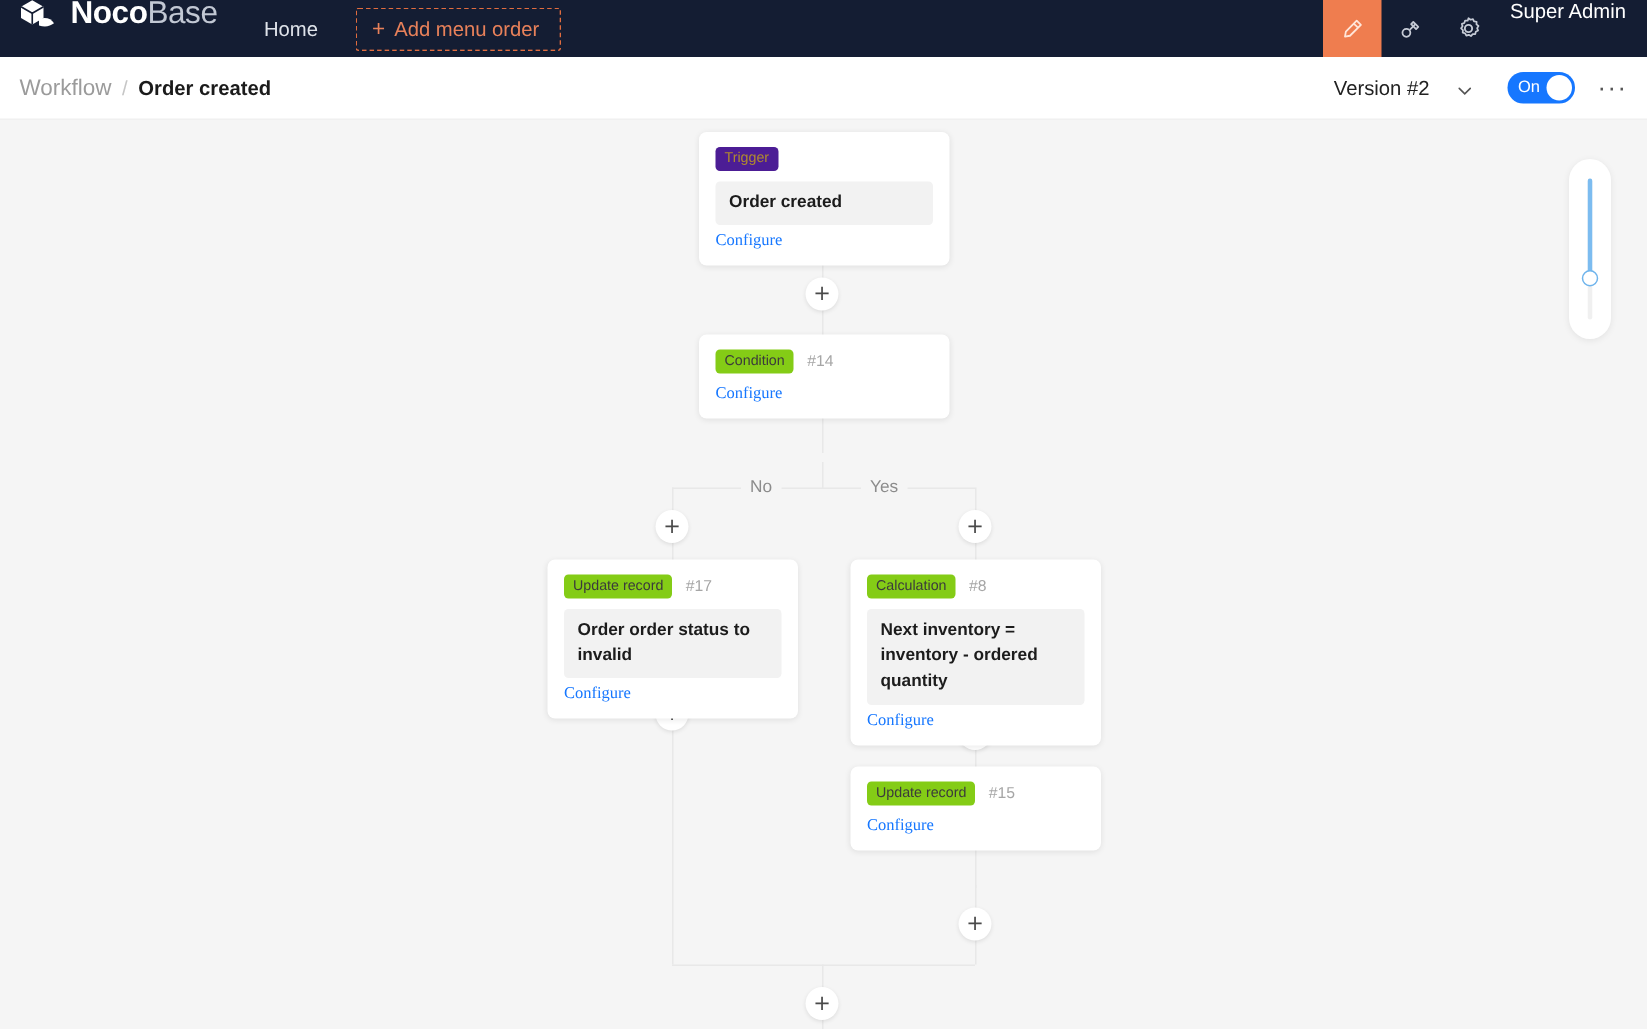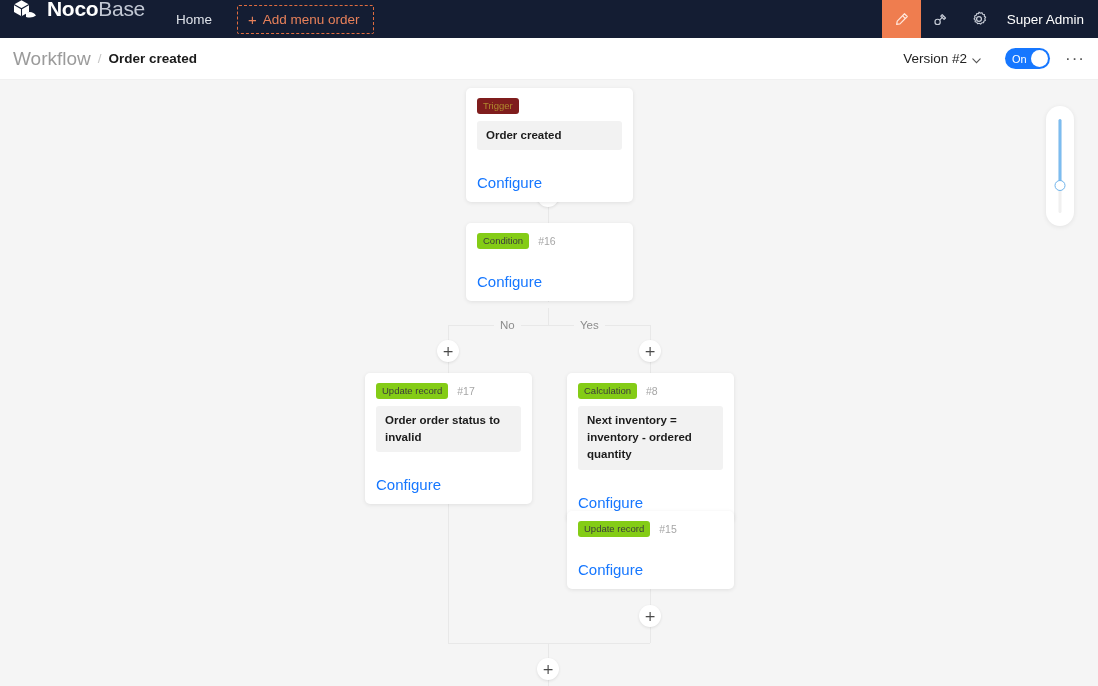--- a/index.html
+++ b/index.html
@@ -37,21 +37,21 @@
     margin-left: 21px;
     border: 1px dashed #e06c3f;
     color: #e8815a; font-size: 13.5px;
     padding: 6px 13px 6px 10px;
     display: flex; align-items: center; gap: 6px;
     border-radius: 2px; cursor: pointer;
   }
   .add-menu-item .plusglyph { font-size: 15px; line-height: 1; }
 
   .topbar-right {
-    margin-left: auto; display: flex; align-items: center; height: 38px;
+    margin-left: auto; display: flex; align-items: flex-start; height: 38px;
   }
   .hl-btn {
     width: 39px; height: 38px; background: #ef7d4f;
     display: flex; align-items: center; justify-content: center;
     cursor: pointer;
   }
   .ic-btn {
     width: 39px; height: 38px;
     display: flex; align-items: center; justify-content: center;
     cursor: pointer;
@@ -62,29 +62,29 @@
 
   
   .subbar {
     position: absolute; top: 38px; left: 0;
     width: 1098px; height: 42px;
     background: #ffffff;
     display: flex; align-items: center;
     border-bottom: 1px solid #f0f0f0;
   }
   .breadcrumb { display: flex; align-items: center; padding-left: 13px; gap: 7px; }
-  .bc-link { color: #9b9b9b; font-size: 19px; cursor: pointer; }
+  .bc-link { color: #9b9b9b; font-size: 15px; cursor: pointer; }
   .bc-sep { color: #c6c6c6; font-size: 13.5px; }
   .bc-current { color: #1b1b1b; font-size: 13.5px; font-weight: 700; }
 
   .subbar-right {
     margin-left: auto; display: flex; align-items: center; gap: 0; padding-right: 13px;
   }
   .version-sel {
-    display: flex; align-items: flex-end; gap: 4px;
+    display: flex; align-items: flex-end; gap: 18px;
     font-size: 13.5px; color: #222; cursor: pointer; padding: 4px 2px;
   }
   .toggle {
     margin-left: 21px;
     width: 45px; height: 21px; border-radius: 11px;
     background: #1677ff; position: relative; cursor: pointer;
   }
   .toggle .tlabel {
     position: absolute; left: 7px; top: 50%; transform: translateY(-50%);
     color: #fff; font-size: 11px; line-height: 1;
@@ -126,29 +126,29 @@
   .node {
     position: absolute; background: #ffffff; border-radius: 5px;
     box-shadow: 0 1px 4px rgba(0,0,0,0.09);
     padding: 10px 11px 11px 11px; cursor: pointer;
   }
   .node-head { display: flex; align-items: center; gap: 9px; margin-bottom: 7px; }
   .tag {
     font-size: 9.5px; padding: 2px 6px; border-radius: 3px; line-height: 1.25;
     background: #84cc16; color: #3b3b3b;
   }
-  .tag.trigger { background: #7f1d1d; color: #b08a2e; }
+  .tag.trigger { background: #4c1d95; color: #b08a2e; }
   .node-num { font-size: 10.5px; color: #a6a6a6; }
   .node-title {
     background: #f2f2f2; border-radius: 3px;
     font-size: 11.5px; font-weight: 700; color: #1c1c1c;
     padding: 6px 9px; line-height: 1.5;
   }
   .node-config {
-    color: #1677ff; font-size: 15px; margin-top: 24px; cursor: pointer;
+    color: #1677ff; font-size: 11px; margin-top: 4px; cursor: pointer; font-family: Liberation Serif, serif;
   }
 
   
   .zoomctl {
     position: absolute; right: 24px; top: 26px;
     width: 28px; height: 120px; background: #ffffff;
     border-radius: 14px; box-shadow: 0 1px 5px rgba(0,0,0,0.08);
   }
   .zoom-track {
     position: absolute; left: 50%; transform: translateX(-50%);
@@ -271,21 +271,21 @@
       <span class="tag trigger">Trigger</span>
       <span class="node-num"></span>
     </div>
     <div class="node-title">Order created</div>
     <div class="node-config">Configure</div>
   </div>
 
   <div class="node" style="left:466px; top:143px; width:167px;">
     <div class="node-head">
       <span class="tag">Condition</span>
-      <span class="node-num">#16</span>
+      <span class="node-num">#14</span>
     </div>
     <div class="node-config">Configure</div>
   </div>
 
   <div class="node" style="left:365px; top:293px; width:167px;">
     <div class="node-head">
       <span class="tag">Update record</span>
       <span class="node-num">#17</span>
     </div>
     <div class="node-title">Order order status to invalid</div>

